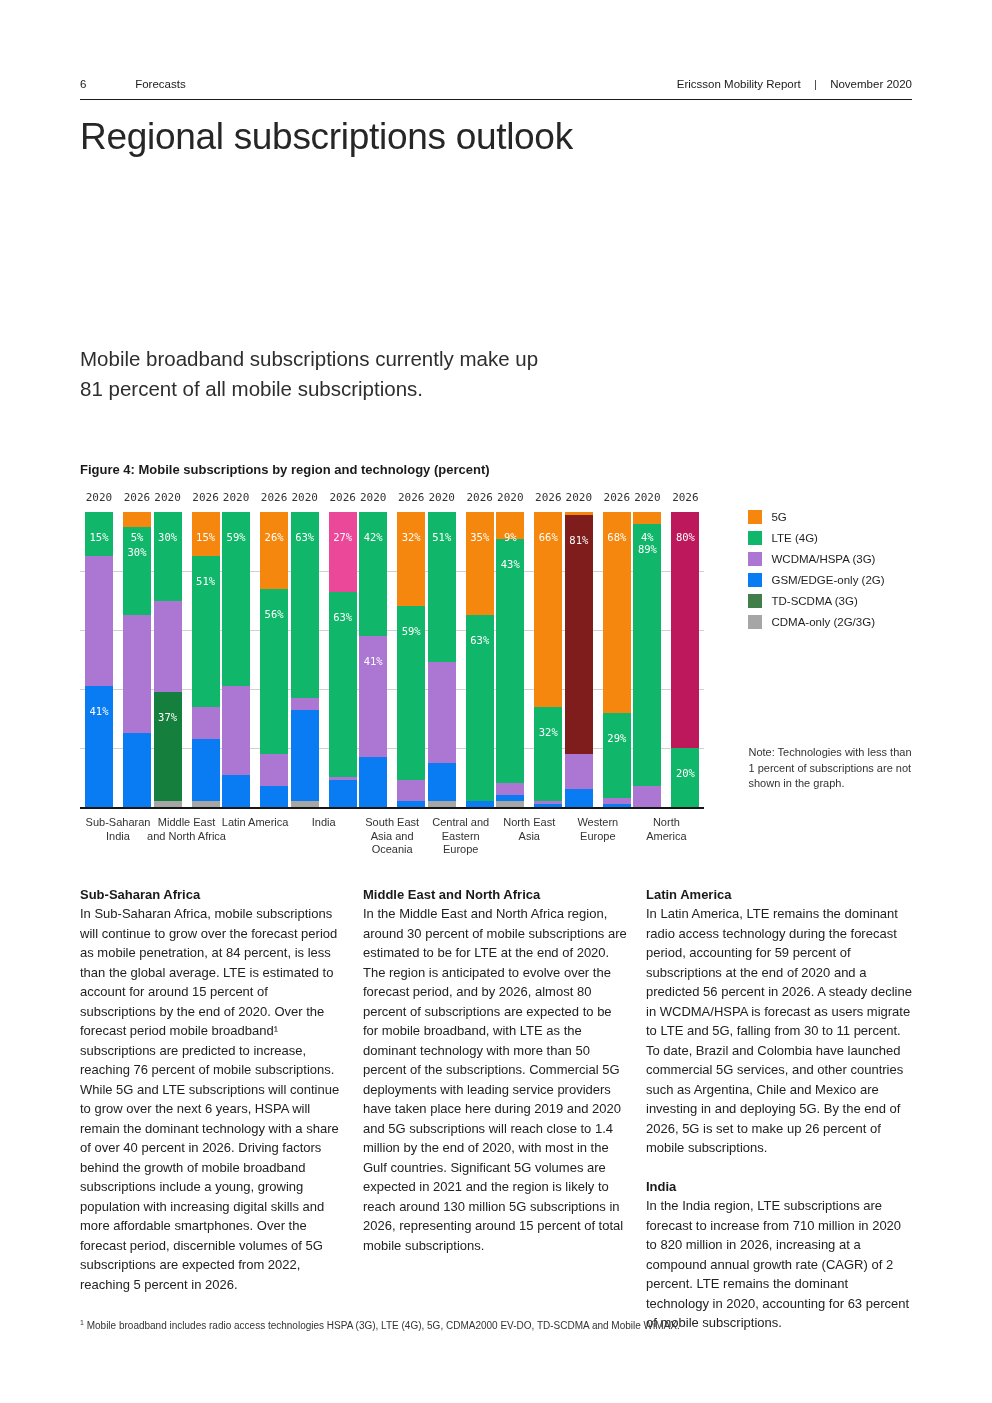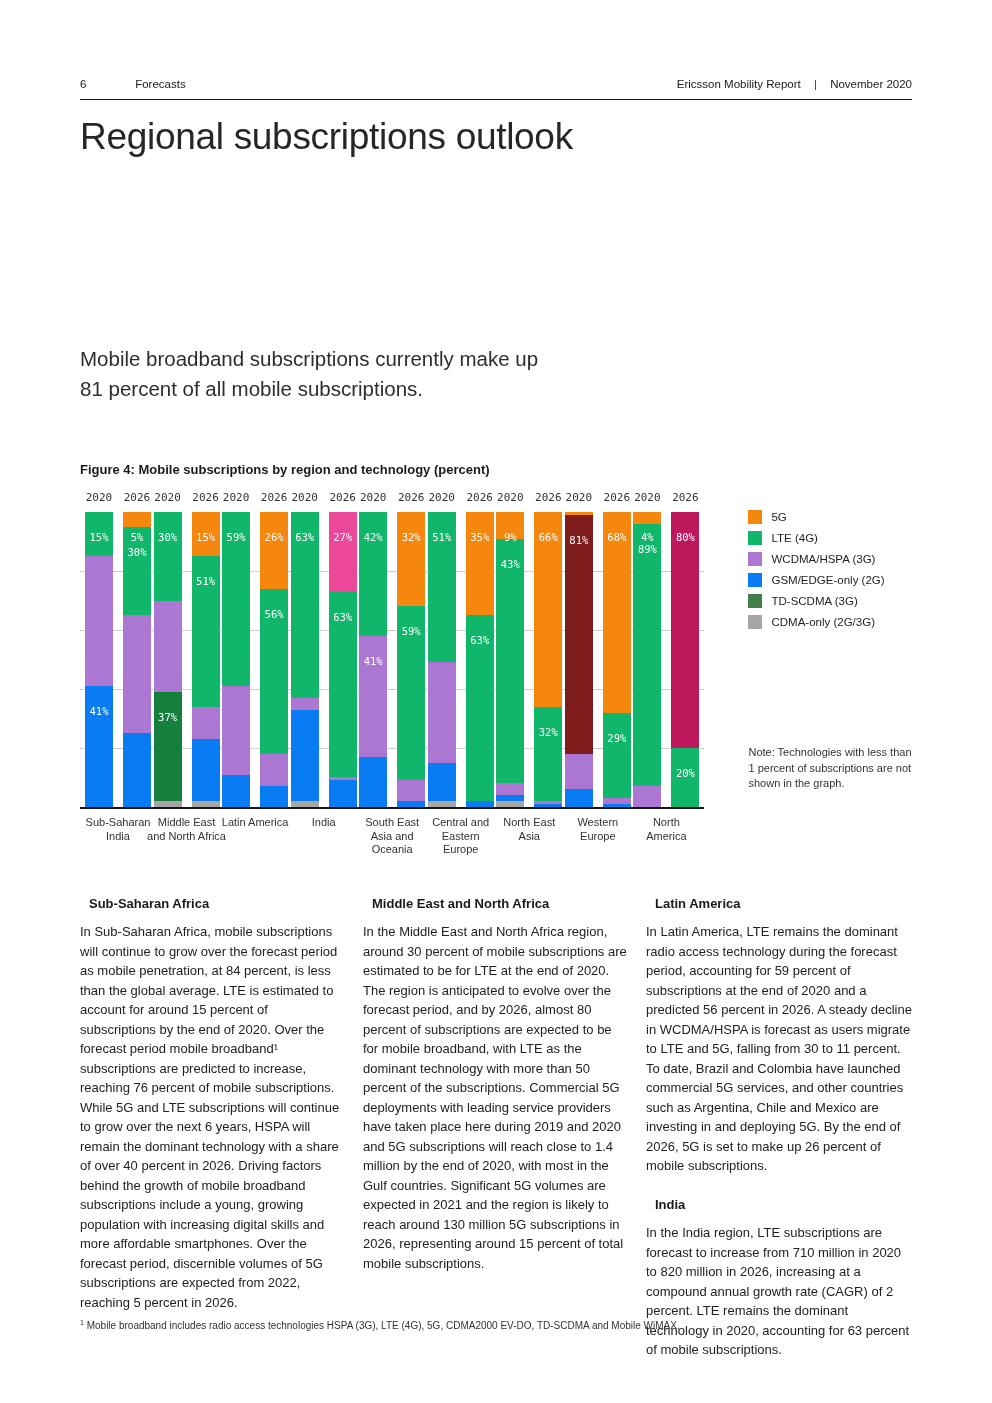--- a/index.html
+++ b/index.html
@@ -42,21 +42,21 @@
                   transform:translateX(-50%); }
   .region-label span { display:block; }
   
   .chart-side { width:182px; margin-left:14px; padding-top:19px; }
   .legend { list-style:none; margin:0; padding:0; }
   .legend li { display:flex; align-items:center; margin-bottom:7px; font-size:11.5px; color:#1e1e1e; }
   .swatch { width:14px; height:14px; margin-right:9px; flex:0 0 auto; }
   .note { font-size:11px; line-height:15.5px; color:#333; margin:116px 0 0 0; }
   
   .articles { display:grid; grid-template-columns:1fr 1fr 1fr; column-gap:17px; margin-top:28px; }
-  .article h3 { font-size:13px; font-weight:bold; color:#1a1a1a; margin:9px; line-height:19.5px; }
+  .article h3 { font-size:13px; font-weight:bold; color:#1a1a1a; margin:0; line-height:19.5px; }
   .article p { font-size:13px; line-height:19.5px; color:#222; margin:0; }
   .article + .article { margin-top:19px; }
   
   .footnote { position:absolute; left:80px; right:80px; bottom:62px;
               font-size:10px; color:#333; }
   .footnote sup { font-size:7px; }
 </style>
 </head>
 <body>
 

